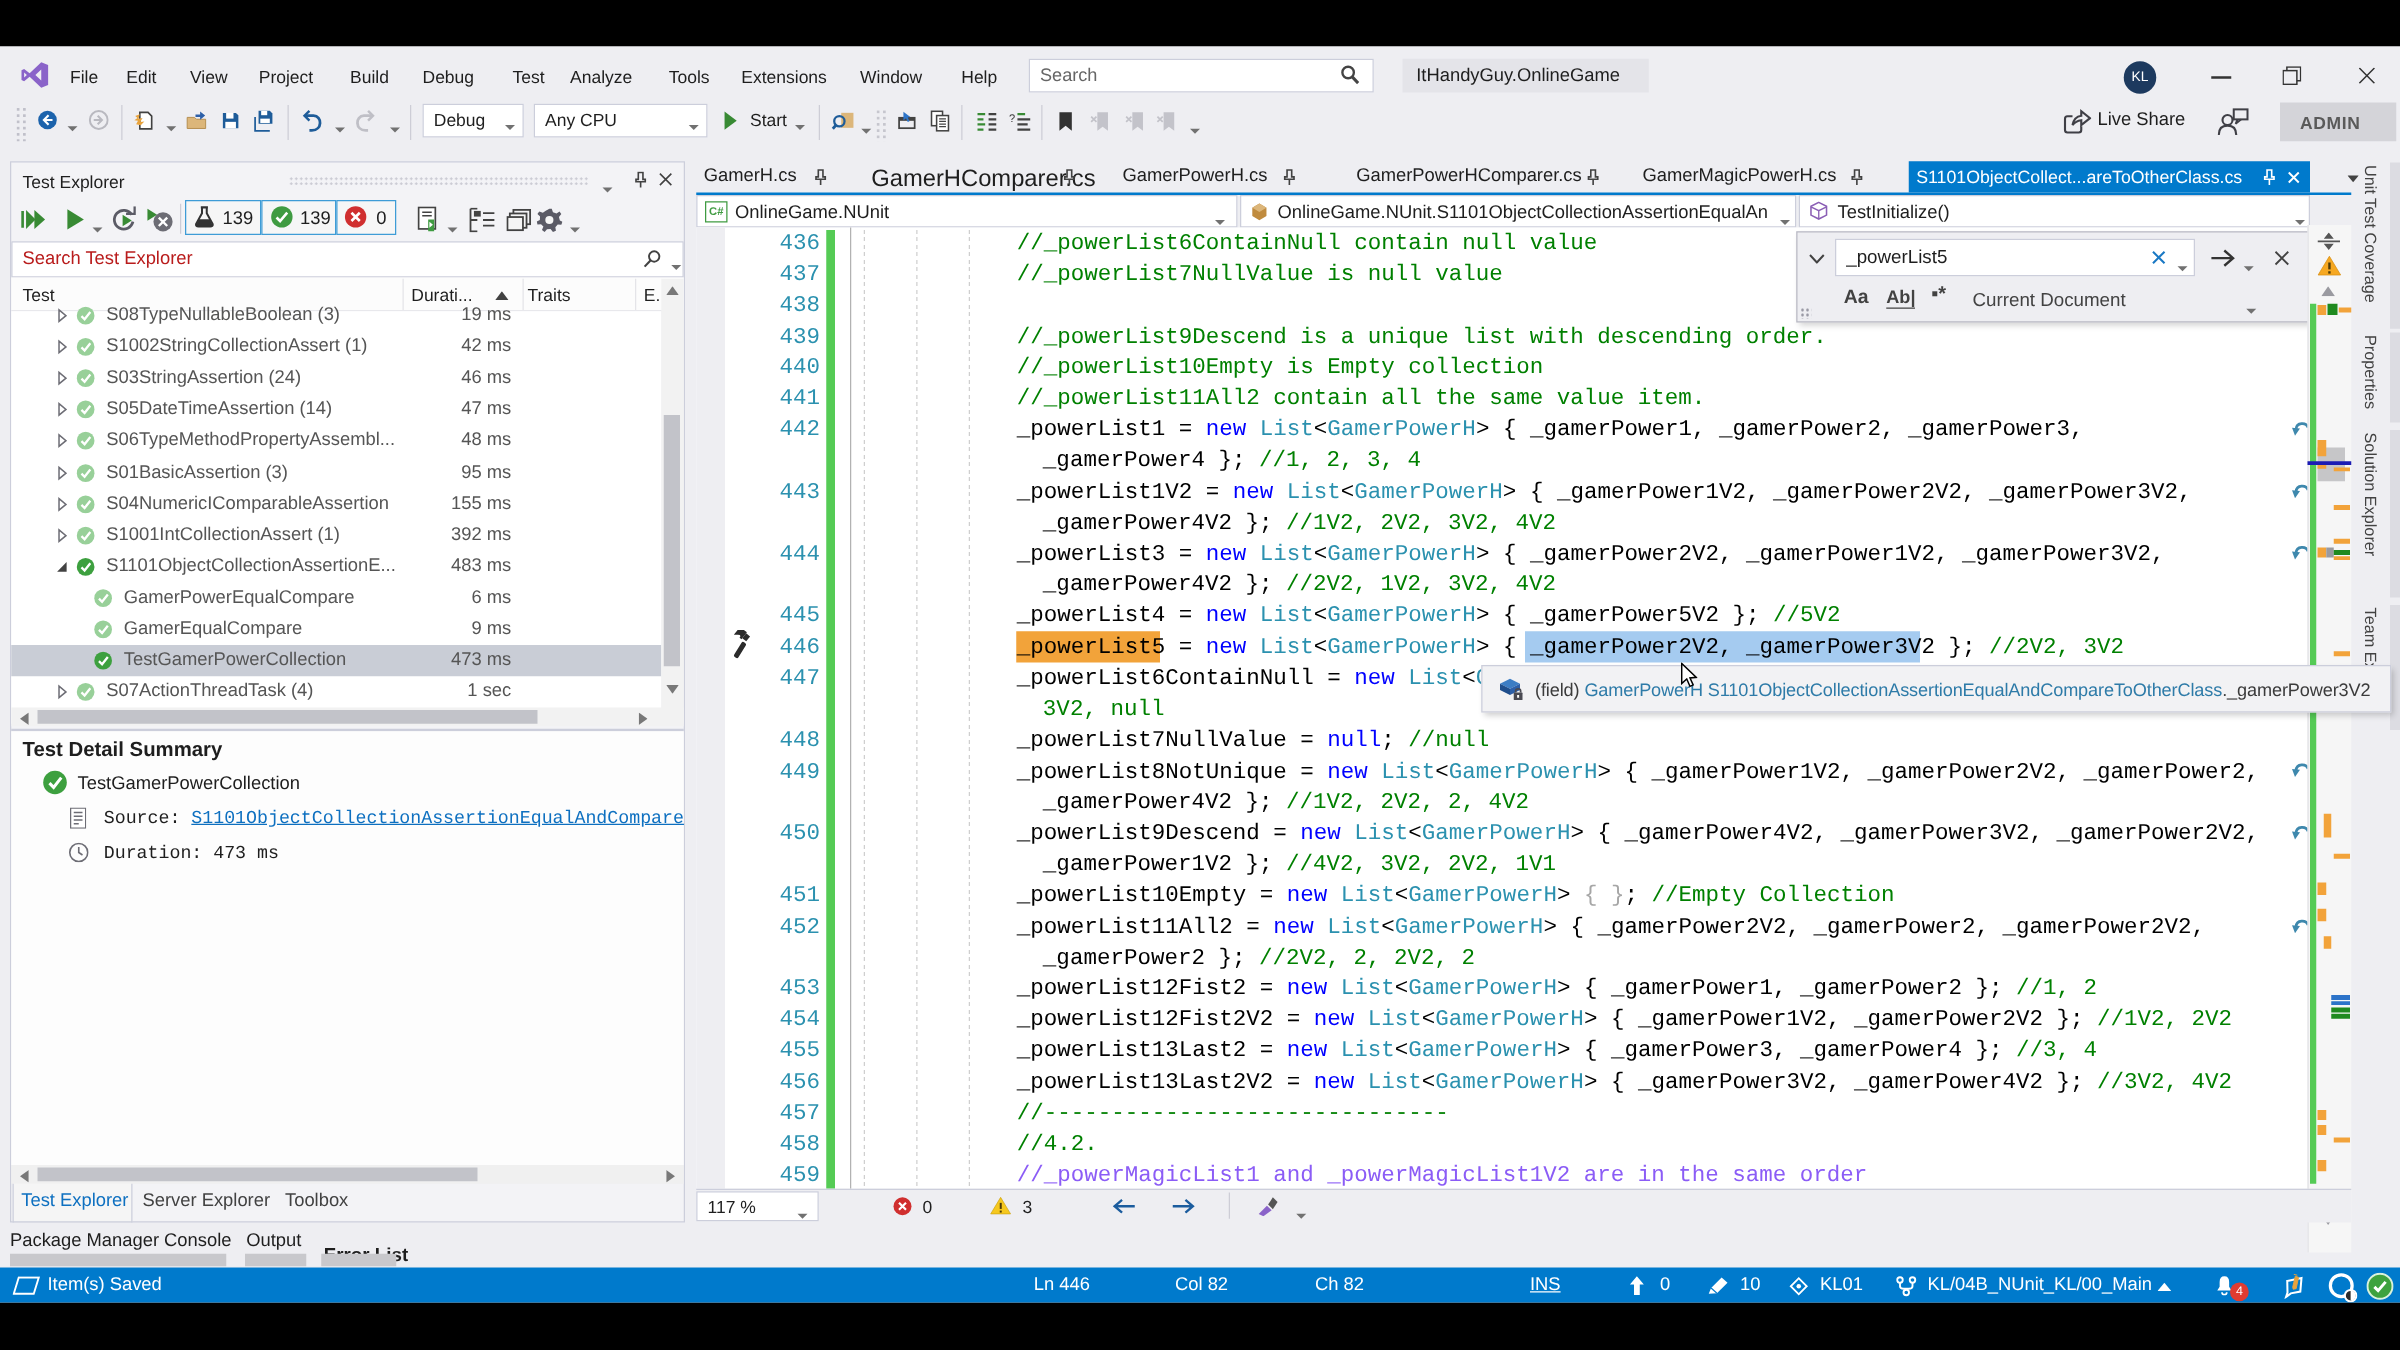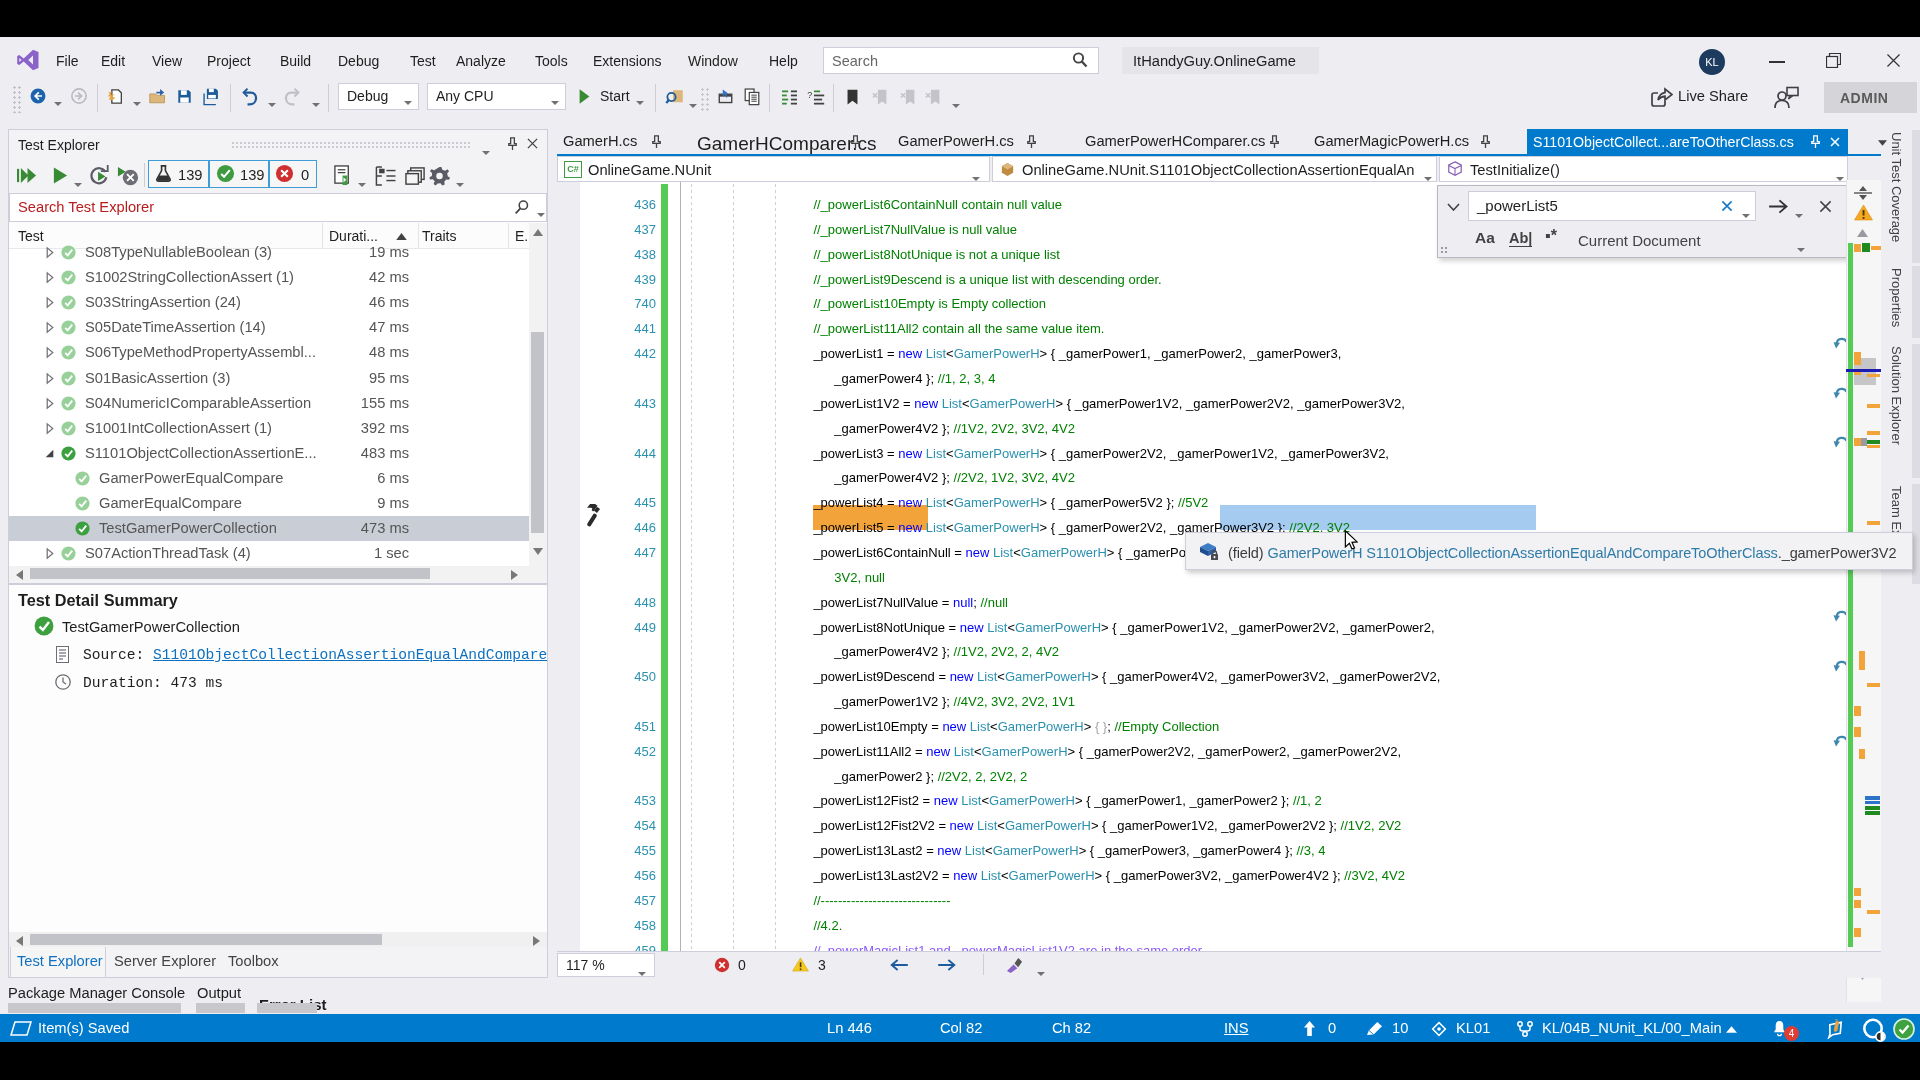--- a/index.html
+++ b/index.html
@@ -1,21 +1,21 @@
 <!DOCTYPE html>
 <html><head><meta charset="utf-8"><style>
 *{margin:0;padding:0;box-sizing:border-box;}
 html,body{width:1920px;height:1080px;background:#000;overflow:hidden;}
 body{font-family:"Liberation Sans",sans-serif;-webkit-font-smoothing:antialiased;}
 .abs{position:absolute;}
 #root{position:absolute;top:0;left:0;width:1920px;height:1080px;background:#000;}
 #win{position:absolute;top:37px;left:0;width:1920px;height:1005px;background:#eeeef2;}
 .ui{position:absolute;font-size:14px;color:#1e1e1e;white-space:nowrap;}
 .mono{font-family:"Liberation Mono",monospace;}
-.code{position:absolute;font-family:Liberation Sans, sans-serif;font-size:13px;line-height:24px;white-space:pre;margin-top:10px;}
+.code{position:absolute;font-family:Liberation Mono, monospace;font-size:18px;line-height:24px;white-space:pre;}
 .caret:after{content:"";display:inline-block;width:0;height:0;border-left:4px solid transparent;border-right:4px solid transparent;border-top:4px solid #717171;vertical-align:middle;}
 .vline{position:absolute;width:1px;background:#cdcdd6;}
 .combo{position:absolute;background:#fff;border:1px solid #cccedb;}
 svg{display:block;}
 </style></head><body>
 <div id="root">
     <div id="win"></div>
 <svg class="abs" style="left:16px;top:48px" width="24" height="24" viewBox="0 0 24 24">
 <path fill-rule="evenodd" d="M17 1.8 L22.5 4 L22.5 20 L17 22.2 L7.7 13.4 L3.3 16.9 L1.2 15.9 L1.2 8.1 L3.3 7.1 L7.7 10.6 Z M17 7.6 L12.3 12 L17 16.4 Z M3.3 10 L3.3 14 L5.5 12 Z" fill="#8a63c9"></path>
 </svg>
@@ -492,24 +492,23 @@
     <div class="abs" style="left:691px;top:184px;width:1px;height:766px;background-image:repeating-linear-gradient(to bottom,#cfcfcf 0 3px,transparent 3px 6px);"></div>
     <div class="abs" style="left:733px;top:184px;width:1px;height:766px;background-image:repeating-linear-gradient(to bottom,#cfcfcf 0 3px,transparent 3px 6px);"></div>
     <div class="abs" style="left:775px;top:184px;width:1px;height:766px;background-image:repeating-linear-gradient(to bottom,#cfcfcf 0 3px,transparent 3px 6px);"></div>
     <div class="abs" style="left:813.4px;top:505.1px;width:114.9px;height:25px;background:#f2a33a;"></div>
     <div class="abs" style="left:1219.5px;top:505.1px;width:316.9px;height:25px;background:#a5cbf0;"></div>
     <div class="code" style="left:600px;top:183.0px;width:56px;text-align:right;color:#2b91af;">436</div>
     <div class="code" style="left:813.4px;top:183.0px;"><span style="color:#008000">//_powerList6ContainNull contain null value</span></div>
     <div class="code" style="left:600px;top:207.8px;width:56px;text-align:right;color:#2b91af;">437</div>
     <div class="code" style="left:813.4px;top:207.8px;"><span style="color:#008000">//_powerList7NullValue is null value</span></div>
     <div class="code" style="left:600px;top:232.7px;width:56px;text-align:right;color:#2b91af;">438</div>
-    <div class="code" style="left:813.4px;top:232.7px;"><span style="color:#008000">//_powerList8NotUnique is not a unique list</span></div>
     <div class="code" style="left:600px;top:257.6px;width:56px;text-align:right;color:#2b91af;">439</div>
     <div class="code" style="left:813.4px;top:257.6px;"><span style="color:#008000">//_powerList9Descend is a unique list with descending order.</span></div>
-    <div class="code" style="left:600px;top:282.4px;width:56px;text-align:right;color:#2b91af;">740</div>
+    <div class="code" style="left:600px;top:282.4px;width:56px;text-align:right;color:#2b91af;">440</div>
     <div class="code" style="left:813.4px;top:282.4px;"><span style="color:#008000">//_powerList10Empty is Empty collection</span></div>
     <div class="code" style="left:600px;top:307.2px;width:56px;text-align:right;color:#2b91af;">441</div>
     <div class="code" style="left:813.4px;top:307.2px;"><span style="color:#008000">//_powerList11All2 contain all the same value item.</span></div>
     <div class="code" style="left:600px;top:332.1px;width:56px;text-align:right;color:#2b91af;">442</div>
     <div class="code" style="left:813.4px;top:332.1px;"><span style="color:#000000">_powerList1 = </span><span style="color:#0000ff">new</span><span style="color:#000000"> </span><span style="color:#2b91af">List</span><span style="color:#000000">&lt;</span><span style="color:#2b91af">GamerPowerH</span><span style="color:#000000">&gt; { _gamerPower1, _gamerPower2, _gamerPower3,</span></div>
     <svg class="abs" style="left:1833px;top:337px" width="15" height="14" viewBox="0 0 15 14">
       <path d="M13.5 5 C12 0.8 4.2 0.6 3.8 6.5" fill="none" stroke="#3e88ad" stroke-width="2.2"></path>
       <path d="M0.6 5.2 L7 5.8 L3 11.5 Z" fill="#3e88ad"></path>
     </svg>
     <div class="code" style="left:834.3px;top:357.0px;"><span style="color:#000000">_gamerPower4 }; </span><span style="color:#008000">//1, 2, 3, 4</span></div>

